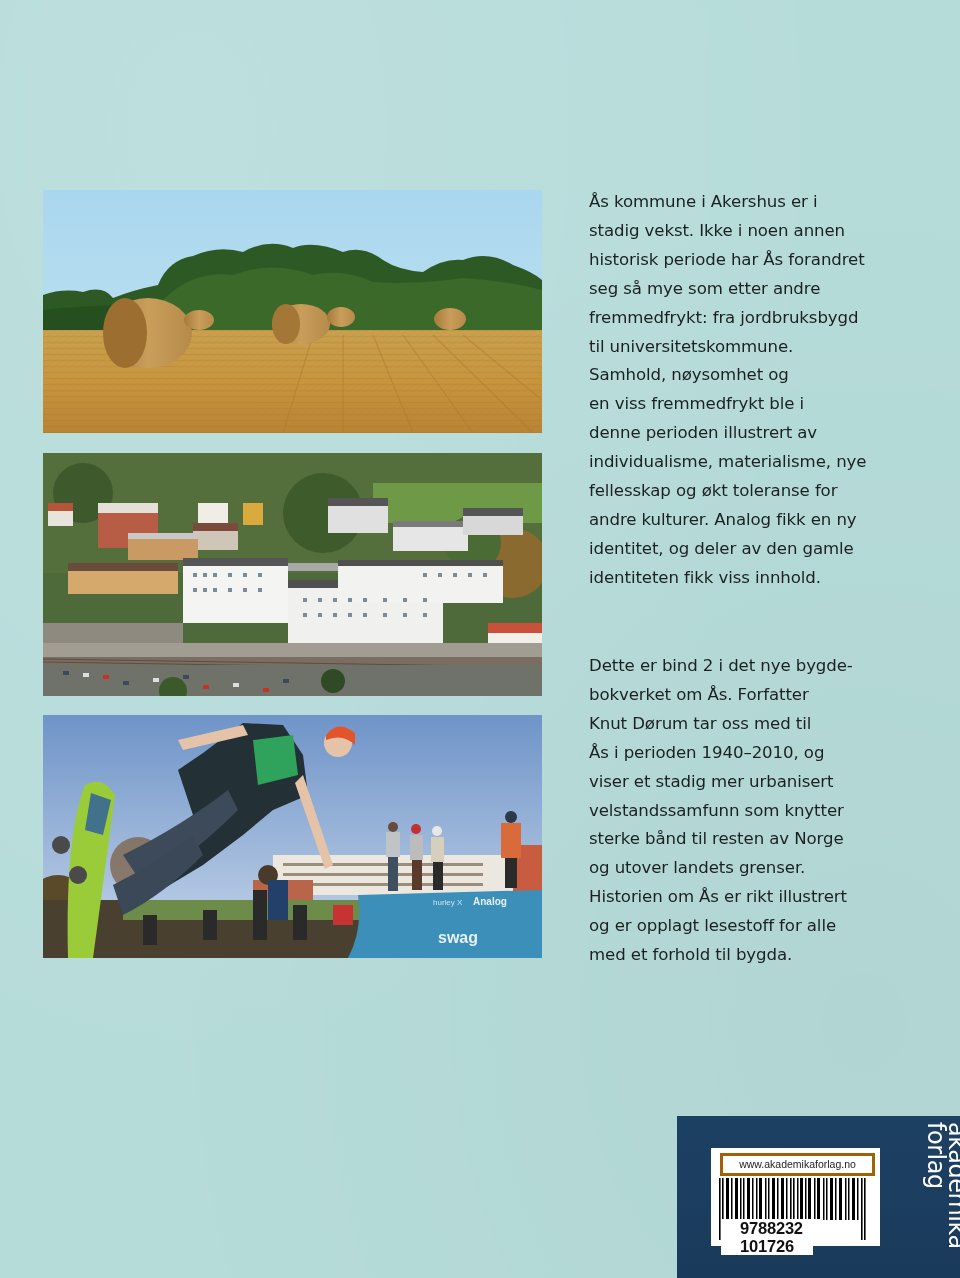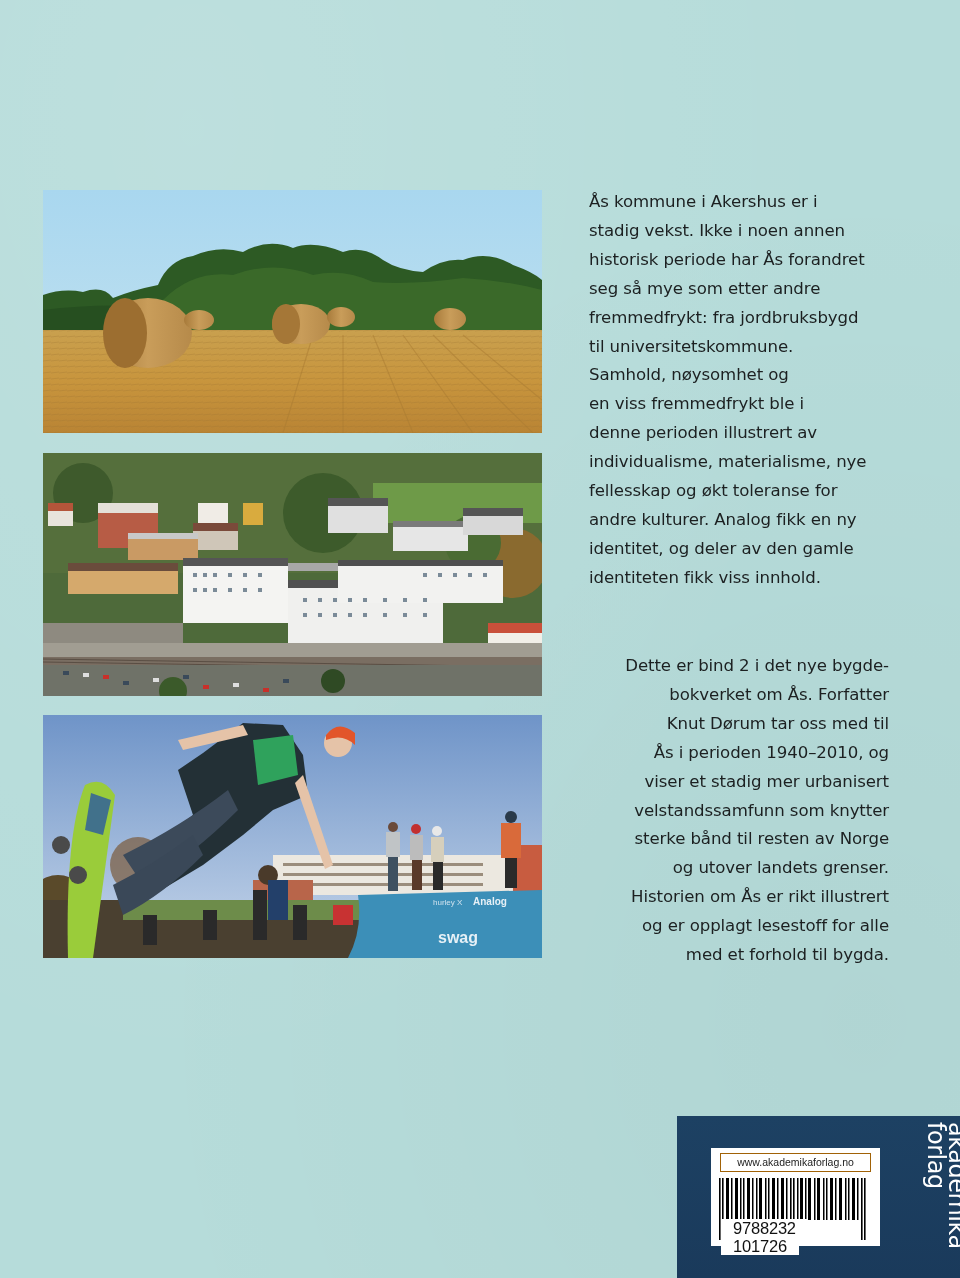--- a/index.html
+++ b/index.html
@@ -37,21 +37,21 @@
       position: absolute;
       left: 589px;
       width: 300px;
       font-size: 16.6px;
       line-height: 28.9px;
       letter-spacing: -0.1px;
       color: #1c2021;
     }
     .blurb .line { display: block; white-space: nowrap; }
     #blurb-p1 { top: 188px; }
-    #blurb-p2 { top: 652px; text-align: right; }
+    #blurb-p2 { top: 652px; }
 
     
     .publisher-panel {
       position: absolute;
       left: 677px;
       top: 1116px;
       width: 283px;
       height: 162px;
       background: #1b3d5f;
       background-image: linear-gradient(180deg, #1d4163 0%, #1a3a5b 100%);
@@ -63,21 +63,21 @@
       width: 169px;
       height: 98px;
       background: #ffffff;
     }
     .url-box {
       position: absolute;
       left: 9px;
       top: 5px;
       width: 149px;
       height: 17px;
-      border: 1px solid #a16207;
+      border: 3px solid #a16207;
       font-family: "Liberation Sans", sans-serif;
       font-size: 10.5px;
       line-height: 17px;
       text-align: center;
       color: #222;
       letter-spacing: 0;
     }
     .bars {
       position: absolute;
       left: 8px;
@@ -90,21 +90,21 @@
       position: absolute;
       left: 10px;
       top: 71px;
       font-family: "Liberation Sans", sans-serif;
       font-size: 16.5px;
       line-height: 18px;
       color: #111;
       background: transparent;
       letter-spacing: -0.2px;
     }
-    .isbn-text span { background: #fff; padding: 0 12px; }
+    .isbn-text span { background: #fff; padding: 0 19px; font-weight: bold; }
     .isbn-gap { display: inline-block; width: 6px; }
 
     .logo {
       position: absolute;
       left: 232px;
       top: 6px;
       width: 60px;
       height: 150px;
       overflow: hidden;
     }

